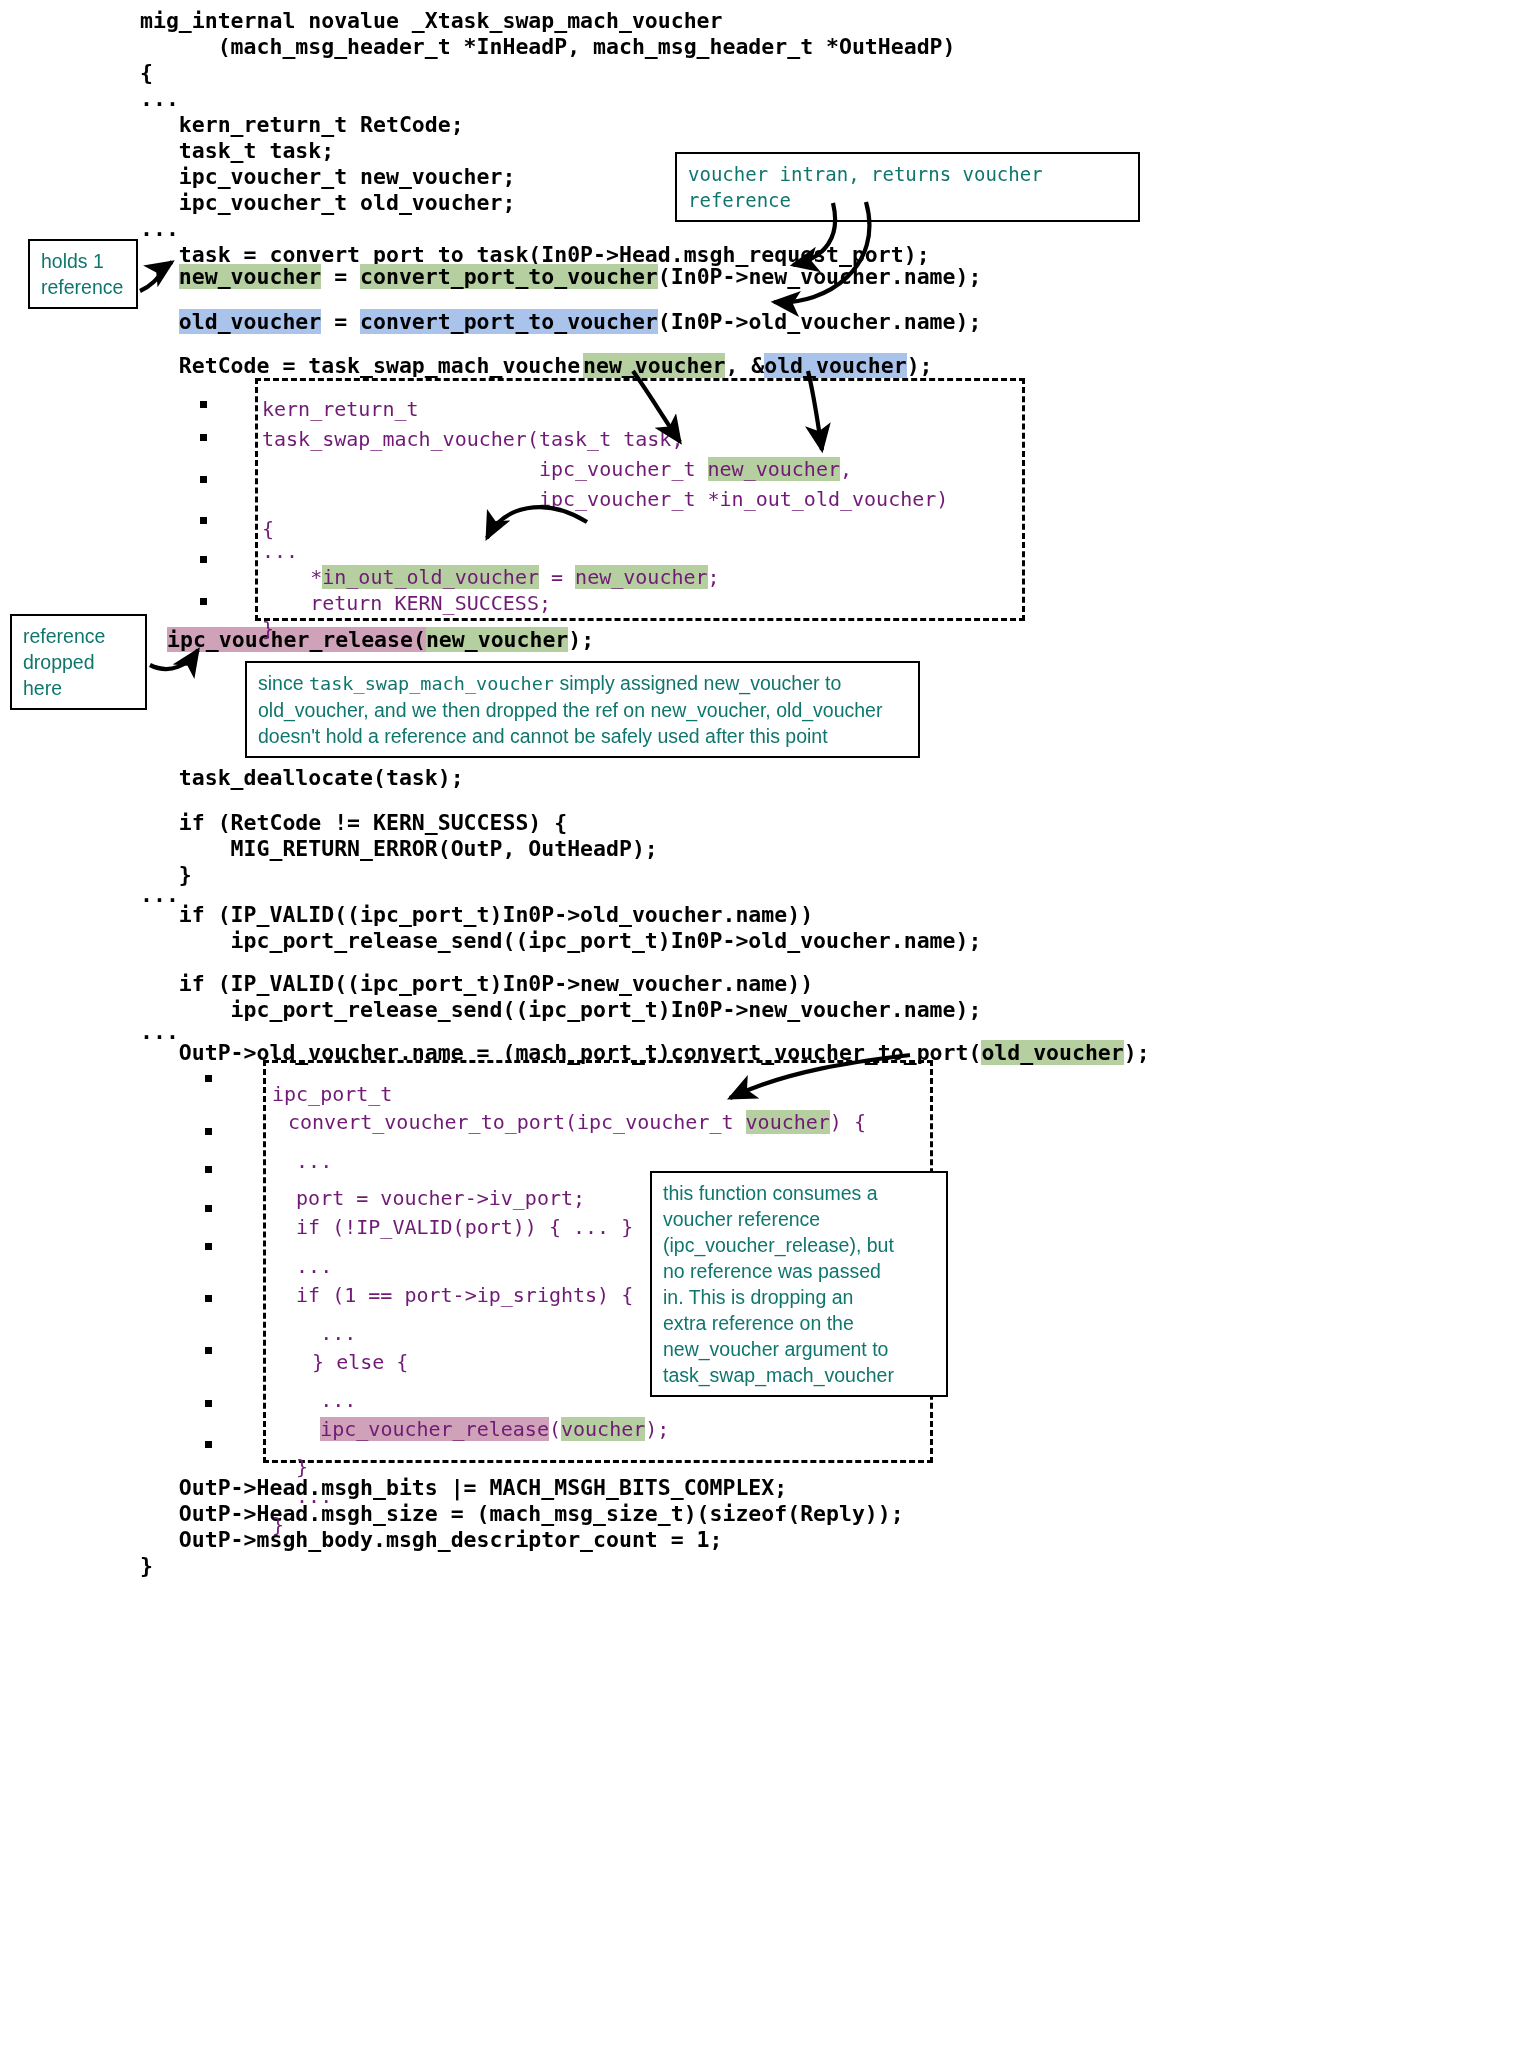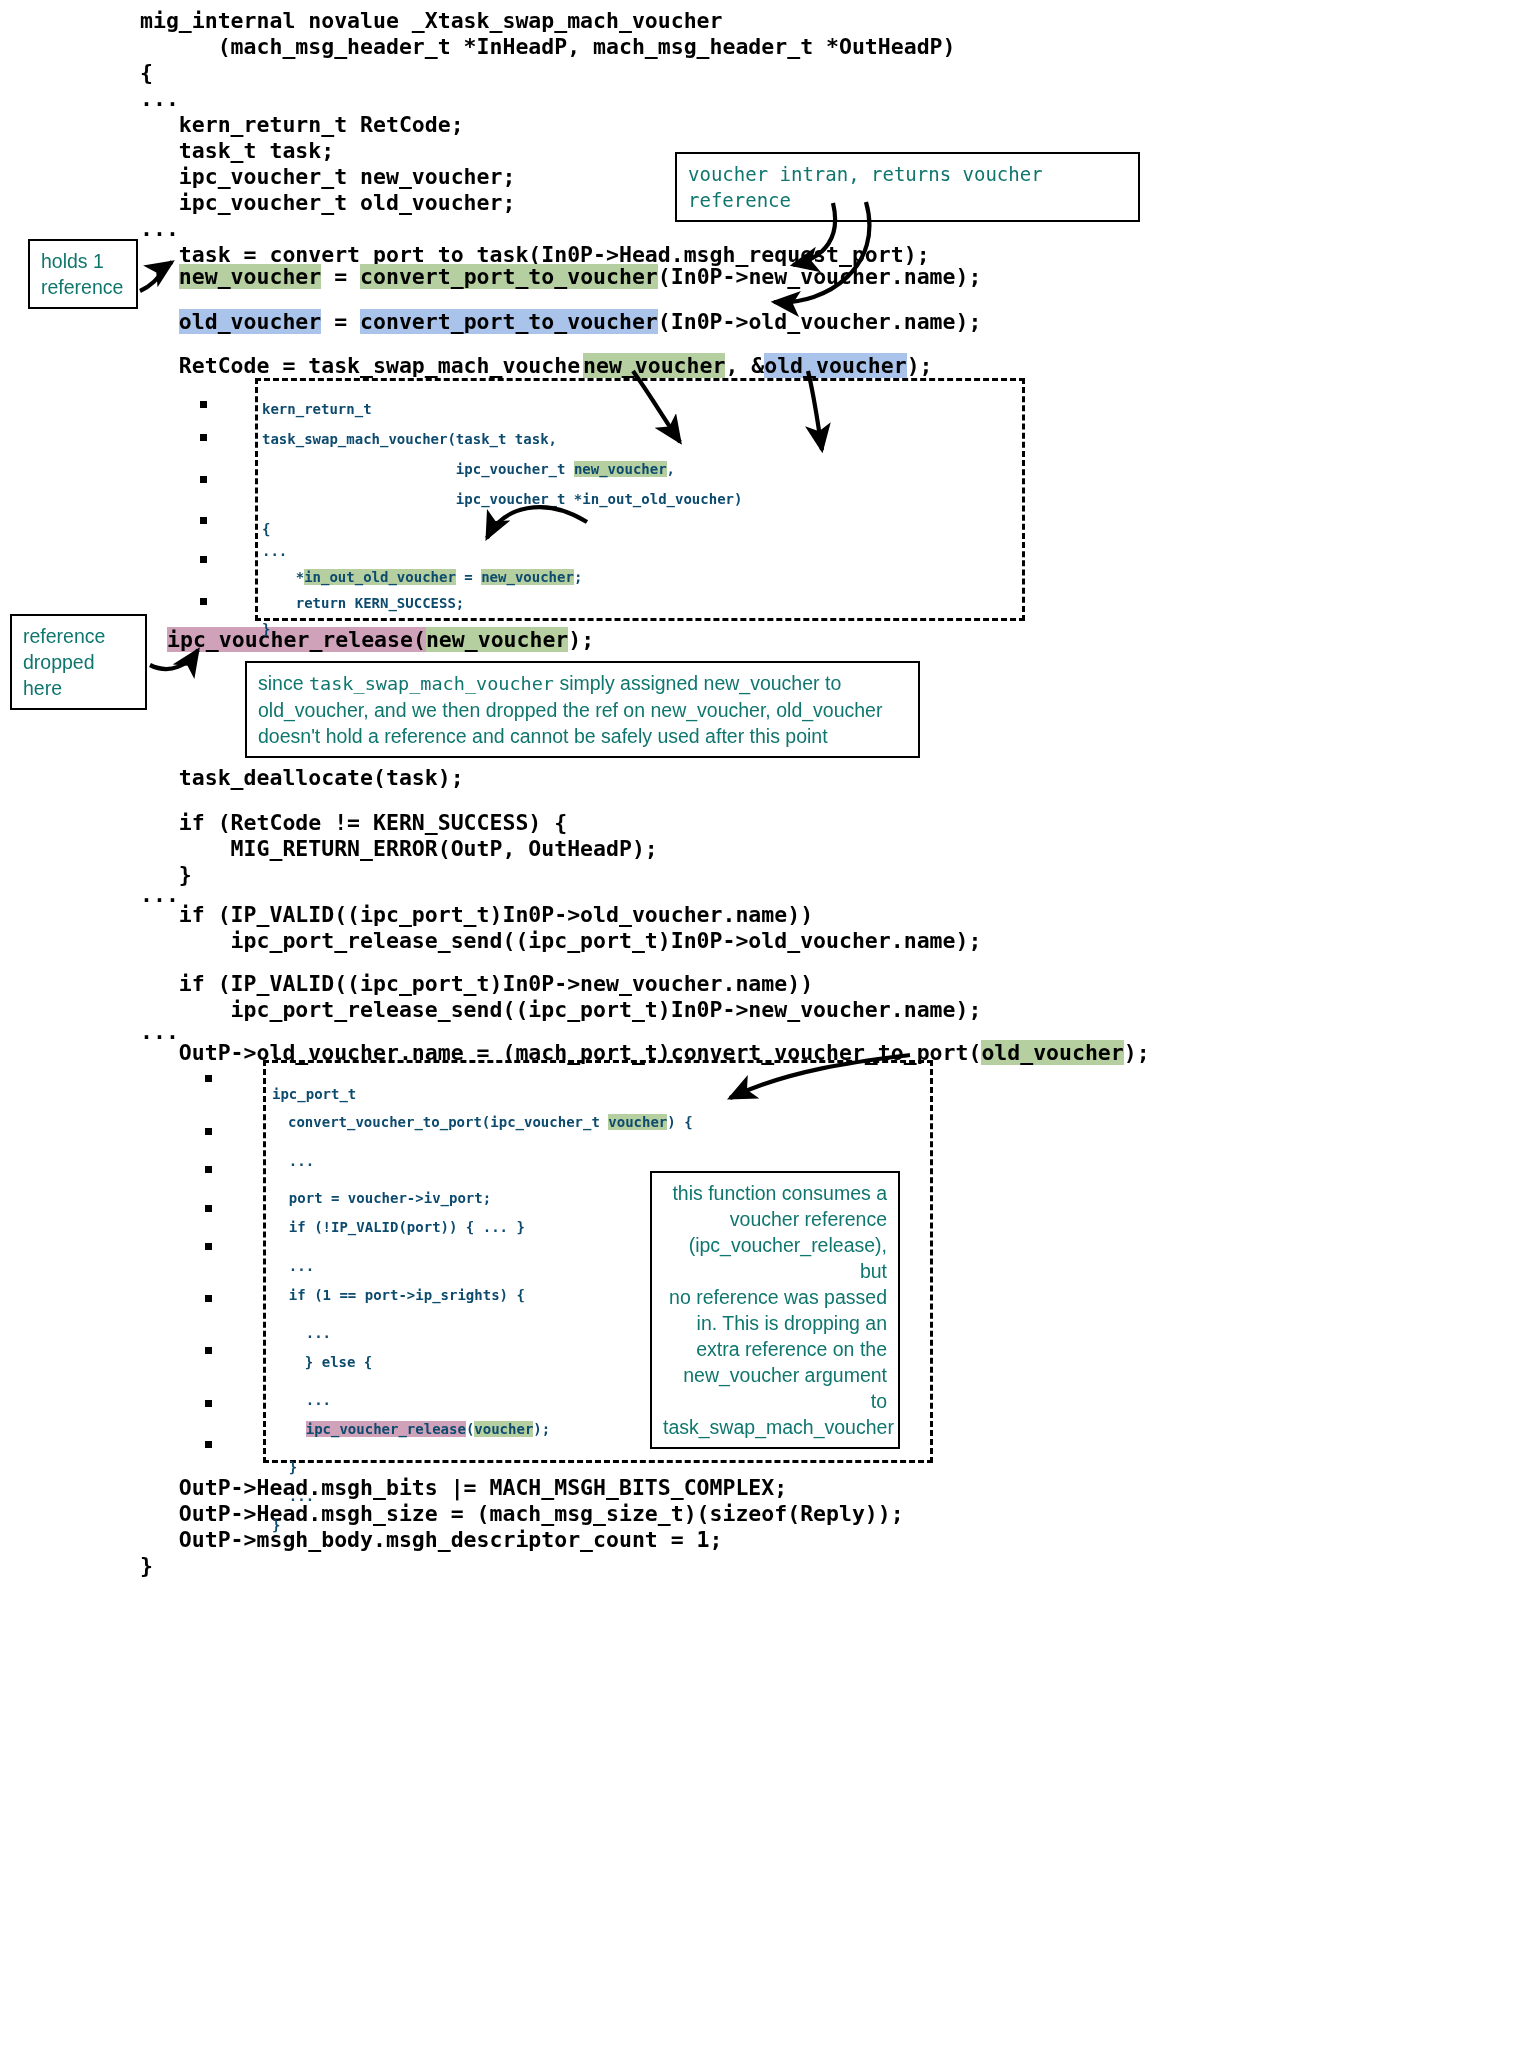--- a/index.html
+++ b/index.html
@@ -19,24 +19,24 @@
     font-weight:bold;
     font-size:21.5px;
     line-height:30px;
     color:#000;
     white-space:pre;
     letter-spacing:0px;
   }
   .inner{
     position:absolute;
     font-family:"DejaVu Sans Mono","Liberation Mono",monospace;
-    font-weight:bold;
-    font-size:14px;
+    font-weight:normal;
+    font-size:20px;
     line-height:30px;
-    color:#0c4a6e;
+    color:#701a75;
     white-space:pre;
   }
 
   
   .hl-green{background:#b5cfa0;}
   .hl-blue{background:#a9c3ea;}
   .hl-mauve{background:#cfa2b9;}
 
   
   .callout{
@@ -169,21 +169,21 @@
   <div class="callout mono-all" id="co-intran" style="left:675px;top:152px;width:465px;">voucher intran, returns voucher reference</div>
 
   <div class="callout" id="co-holds" style="left:28px;top:239px;width:110px;">holds 1<br>reference</div>
 
 
 
   <div class="callout" id="co-dropped" style="left:10px;top:614px;width:137px;">reference<br>dropped here</div>
 
   <div class="callout" id="co-since" style="left:245px;top:661px;width:675px;">since <span class="mono">task_swap_mach_voucher</span> simply assigned new_voucher to<br>old_voucher, and we then dropped the ref on new_voucher, old_voucher<br>doesn't hold a reference and cannot be safely used after this point</div>
 
-  <div class="callout" id="co-consumes" style="left:650px;top:1171px;width:250px;text-align:right;">this function consumes a<br>voucher reference<br>(ipc_voucher_release), but<br>no reference was passed<br>in. This is dropping an<br>extra reference on the<br>new_voucher argument to<br>task_swap_mach_voucher</div>
+  <div class="callout" id="co-consumes" style="left:650px;top:1171px;width:298px;">this function consumes a<br>voucher reference<br>(ipc_voucher_release), but<br>no reference was passed<br>in. This is dropping an<br>extra reference on the<br>new_voucher argument to<br>task_swap_mach_voucher</div>
 
   <svg class="arrows" viewBox="0 0 1518 2048">
     <defs>
       <marker id="ah" markerWidth="9" markerHeight="9" refX="6.2" refY="3.1" orient="auto" markerUnits="strokeWidth">
         <path d="M0,0 L7,3.1 L0,6.2 L1.7,3.1 z" fill="#000"></path>
       </marker>
     </defs>
     <g fill="none" stroke="#000" stroke-width="4.2" marker-end="url(#ah)">
 
       <path d="M833,203 C841,236 826,258 793,265"></path>

